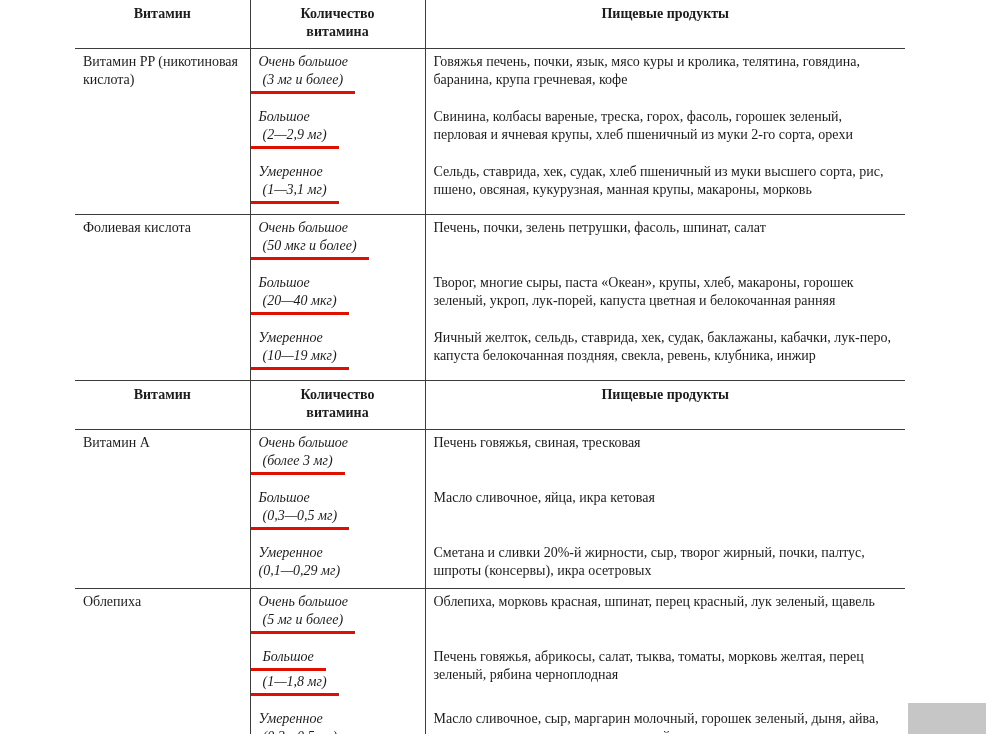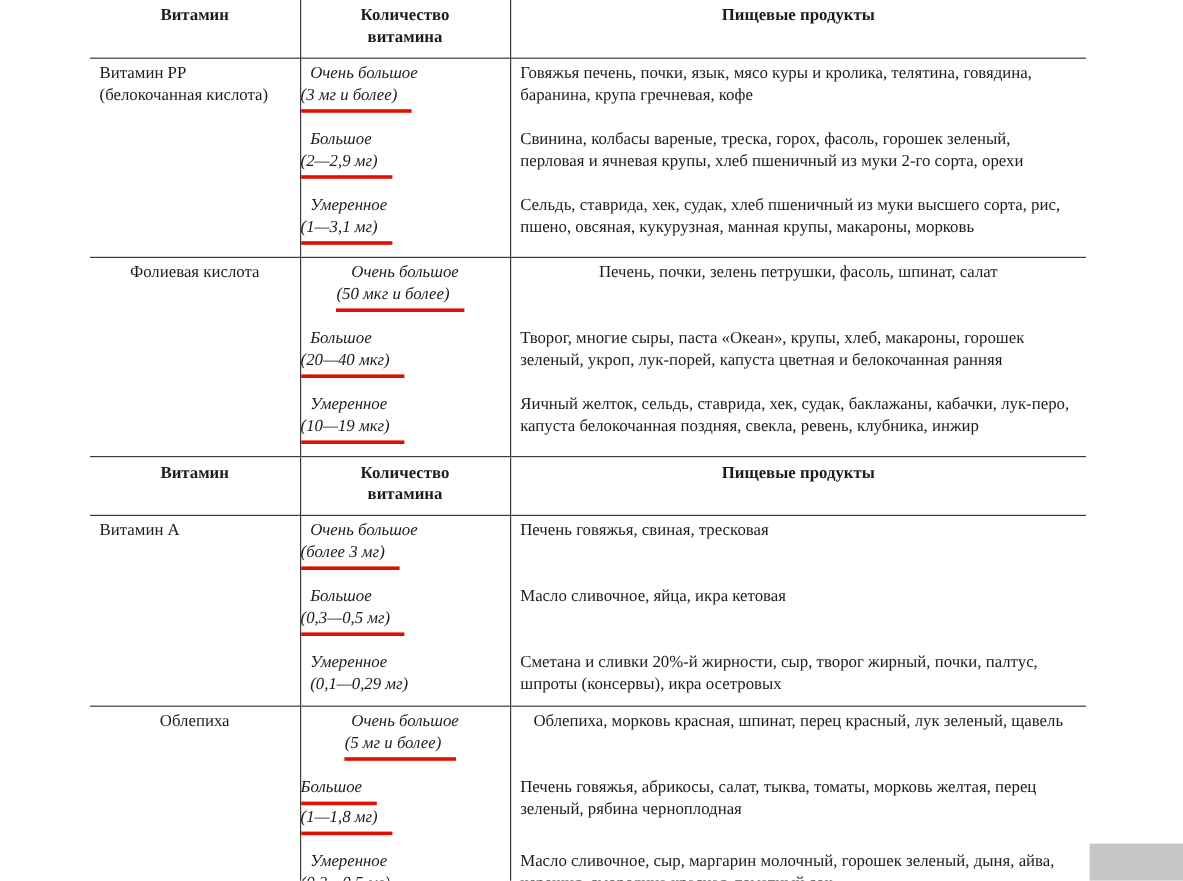--- a/index.html
+++ b/index.html
@@ -29,26 +29,26 @@
     font-weight: bold;
     text-align: center;
     vertical-align: top;
     padding: 5px 6px 7px 6px;
     border-bottom: 1.5px solid var(--line, #3c3c3c);
   }
   th.hdr-amount span { display: block; width: 112px; margin: 0 auto; font-family: Liberation Serif, serif; }
 
   td { vertical-align: top; padding: 4px 8px 8px 8px; }
   .bcol { border-right: 1.4px solid var(--line, #3c3c3c); }
-  tr.gstart td { border-top: 1.5px solid var(--line, #3c3c3c); text-align: center; }
+  tr.gstart td { border-top: 1.5px solid var(--line, #3c3c3c); }
 
   .lvl, .val { display: inline-block; font-style: italic; }
   .u {
     border-bottom: 3px solid var(--redline, #e01000);
-    padding: 0 12px 2px 0;
+    padding: 0 12px 2px 12px;
     margin-left: -8px;
     margin-bottom: 2px;
   }
 
   .corner {
     position: absolute;
     right: 0; bottom: 0;
     width: 78px; height: 31px;
     background: var(--outside, #c6c6c6);
   }
@@ -70,21 +70,21 @@
         <th class="bcol hdr-amount">
             <span>Количество витамина</span>
           </th>
         <th>Пищевые продукты</th>
       </tr>
     </thead>
     <tbody>
 
       <tr>
         <td class="bcol" rowspan="3">
-          <span>Витамин PP (белокочанная кислота)</span>
+          <span>Витамин PP (никотиновая кислота)</span>
         </td>
         <td class="bcol">
           <span class="lvl">Очень большое</span><br>
           <span class="val u">(3 мг и более)</span>
         </td>
         <td>Говяжья печень, почки, язык, мясо куры и кролика, телятина, говядина, баранина, крупа гречневая, кофе</td>
       </tr>
       <tr>
         <td class="bcol">
           <span class="lvl">Большое</span><br>

